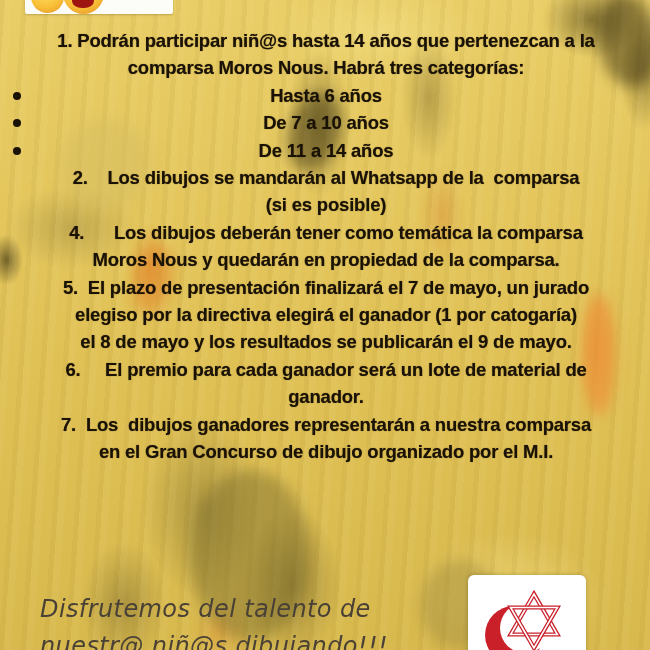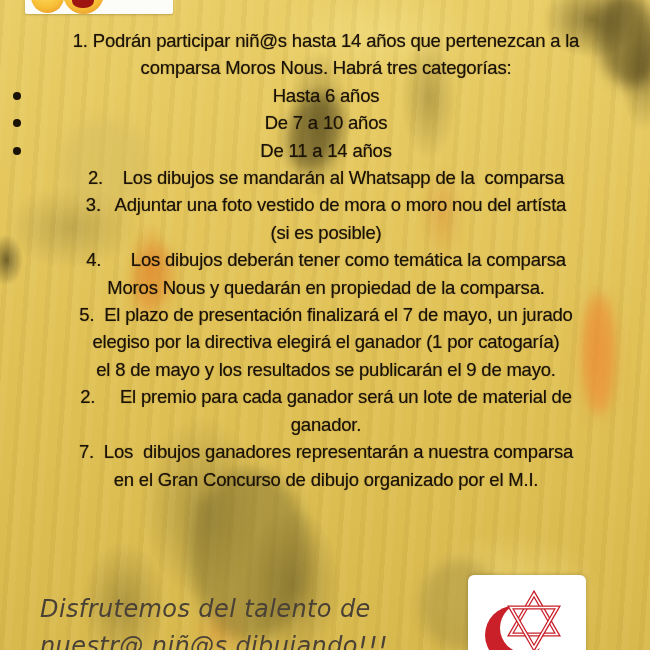--- a/index.html
+++ b/index.html
@@ -44,21 +44,21 @@
   .emoji{position:absolute;border-radius:50%;}
   .emoji-a{left:6px;top:-20px;width:33px;height:33px;
     background:radial-gradient(circle at 45% 30%, #ffe36a, #f8bd35 62%, #e08a28 100%);}
   .emoji-b{left:38px;top:-27px;width:41px;height:41px;
     background:radial-gradient(circle at 45% 30%, #ffe36a, #f8bd35 62%, #e08a28 100%);}
   .emoji-mouth{position:absolute;left:9px;top:20px;width:22px;height:15px;
     border-radius:50% 50% 46% 46%;background:#9e1410;}
 
   .rules{
     position:absolute;left:10px;right:8px;top:27px;
-    font-weight:400;font-size:18.5px;line-height:27.4px;
+    font-weight:700;font-size:18.5px;line-height:27.4px;
     color:#1b1206;letter-spacing:-0.2px;
     text-shadow:0 0 1px rgba(27,18,6,0.6);
   }
   .rule-line{position:relative;text-align:center;white-space:pre-wrap;}
   .bullet-dot{
     position:absolute;left:3px;top:10px;width:8px;height:8px;
     border-radius:50%;background:#1b1206;
   }
 
   .handwriting{
@@ -95,28 +95,27 @@
     </div>
   </div>
 
   <div class="rules">
     <div class="rule-line">1. Podrán participar niñ@s hasta 14 años que pertenezcan a la</div>
     <div class="rule-line">comparsa Moros Nous. Habrá tres categorías:</div>
     <div class="rule-line"><span class="bullet-dot"></span><span>Hasta 6 años</span></div>
     <div class="rule-line"><span class="bullet-dot"></span><span>De 7 a 10 años</span></div>
     <div class="rule-line"><span class="bullet-dot"></span><span>De 11 a 14 años</span></div>
     <div class="rule-line">2.    Los dibujos se mandarán al Whatsapp de la  comparsa</div>
-    <div class="rule-line">3.   Adjuntar una foto vestido de mora o moro nou del artísta</div>
     <div class="rule-line">(si es posible)</div>
     <div class="rule-line">4.      Los dibujos deberán tener como temática la comparsa</div>
     <div class="rule-line">Moros Nous y quedarán en propiedad de la comparsa.</div>
     <div class="rule-line">5.  El plazo de presentación finalizará el 7 de mayo, un jurado</div>
     <div class="rule-line">elegiso por la directiva elegirá el ganador (1 por catogaría)</div>
     <div class="rule-line">el 8 de mayo y los resultados se publicarán el 9 de mayo.</div>
-    <div class="rule-line">2.     El premio para cada ganador será un lote de material de</div>
+    <div class="rule-line">6.     El premio para cada ganador será un lote de material de</div>
     <div class="rule-line">ganador.</div>
     <div class="rule-line">7.  Los  dibujos ganadores representarán a nuestra comparsa</div>
     <div class="rule-line">en el Gran Concurso de dibujo organizado por el M.I.</div>
   </div>
 
   <div class="handwriting">
     <div>Disfrutemos del talento de</div>
     <div>nuestr@ niñ@s dibujando!!!</div>
   </div>
 

